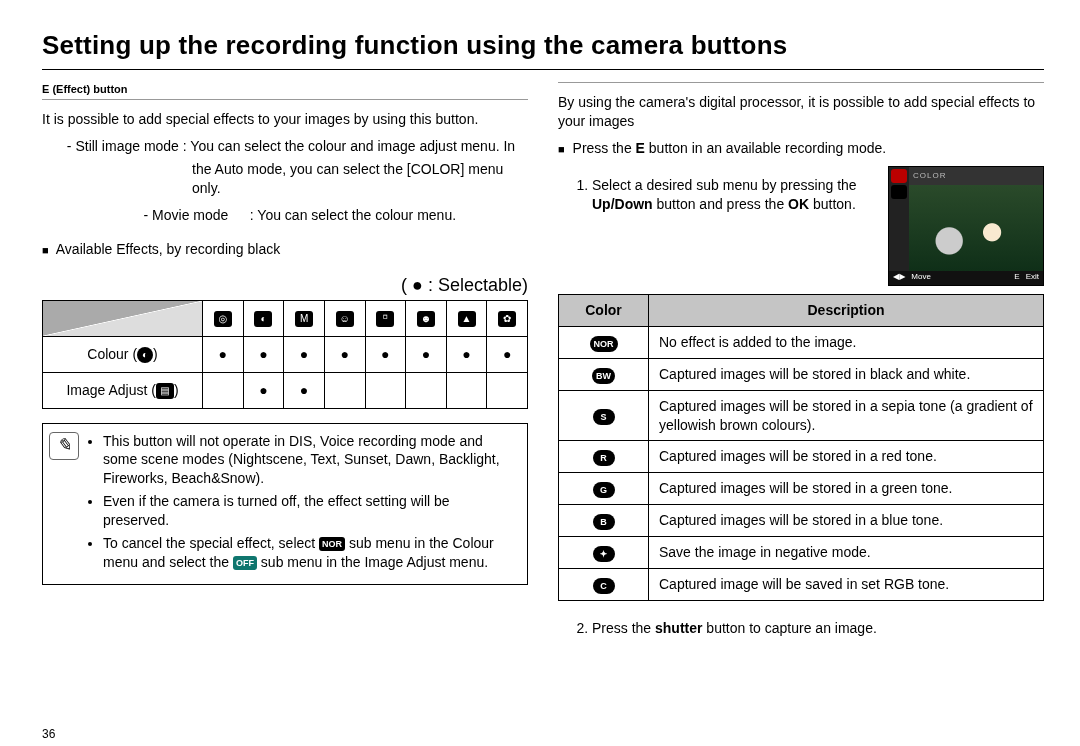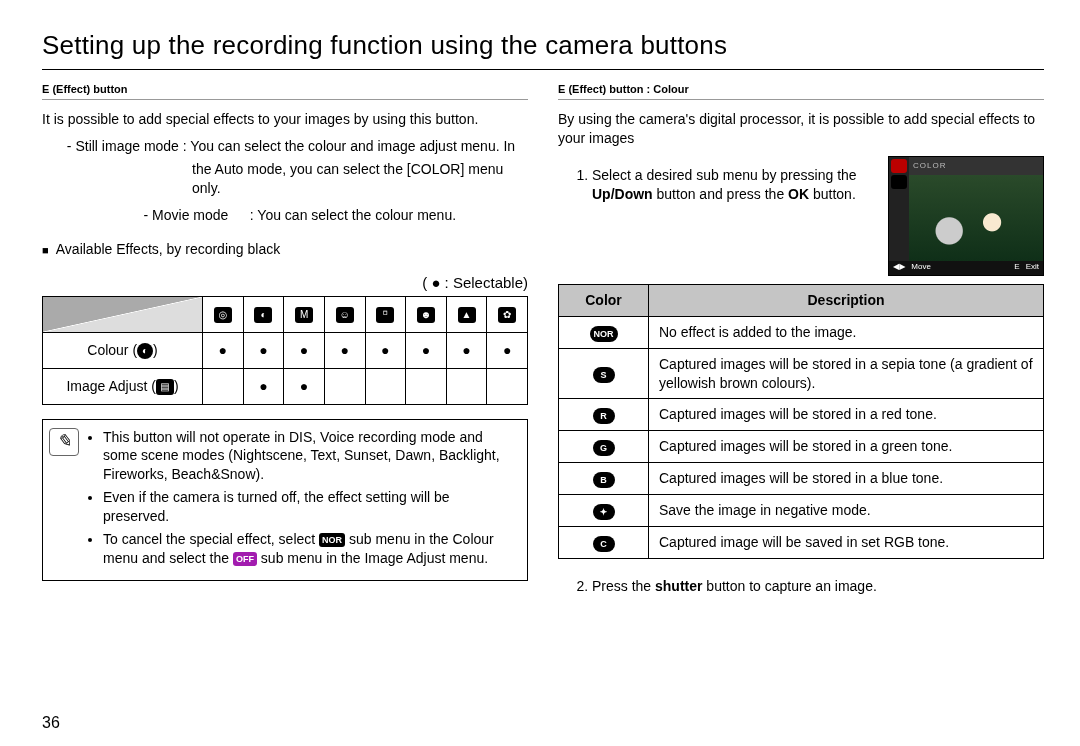--- a/index.html
+++ b/index.html
@@ -7,31 +7,31 @@
     margin: 0;
     background: #fff;
     font-family: Arial, Helvetica, sans-serif;
     color: #000;
     width: 1080px;
     height: 746px;
     padding: 28px 36px 10px 42px;
     font-size: 14px;
     line-height: 1.35;
   }
-  h1 { font-size: 26px; font-weight: 400; margin: 0 0 6px 0; letter-spacing: 0.2px;}
+  h1 { font-size: 26px; font-weight: 700; margin: 0 0 6px 0; letter-spacing: 0.2px;}
   .rule { border-bottom: 1px solid #000; margin-bottom: 12px; }
   .cols { display: flex; gap: 30px; }
   .col { flex: 1; }
   h2 { font-size: 11px; font-weight: 700; margin: 0 0 2px 0; }
   .subrule { border-bottom: 1px solid #999; margin-bottom: 10px; }
   .para { margin: 0 0 8px 0; }
   .indent1 { padding-left: 22px; text-indent: -10px; margin-bottom: 4px; text-align: center;}
   .modecol { display:inline-block; width:120px; text-indent:0;}
   .sq { display:inline-block; font-size:11px; margin-right:4px;}
-  .legend { text-align: right; font-size: 15px; margin-top:14px; margin-bottom:2px;}
+  .legend { text-align: right; font-size: 18px; margin-top:14px; margin-bottom:2px;}
   table.effects { border-collapse: collapse; width: 100%; }
   table.effects td, table.effects th { border: 1px solid #000; text-align: center; height: 36px; font-weight: normal; font-size:14px;}
   table.effects th { background: #fff; }
   .headstripe {
     background: linear-gradient(#bbb,#ddd,#bbb);
     position: relative;
   }
   .headstripe::after{
     content:"";
     position:absolute; inset:0;
@@ -47,21 +47,21 @@
   .dot{ font-size:18px; line-height:0;}
   .notebox { border:1px solid #000; margin-top:14px; padding:8px 10px 8px 6px; display:flex; gap:6px; font-size:14px;}
   .noteicon{
     width:30px; height:28px; border:1px solid #666; border-radius:4px;
     display:flex; align-items:center; justify-content:center;
     font-style:italic; font-family: Georgia, serif; font-size:18px; flex-shrink:0;
   }
   .notebody ul{ margin:0; padding-left:18px;}
   .notebody li{ margin-bottom:4px;}
   .nor-chip{ display:inline-block; background:#000; color:#fff; font-size:9px; font-weight:700; padding:1px 3px; border-radius:3px; vertical-align:middle;}
-  .off-chip{ display:inline-block; background:#a21caf; color:#fff; font-size:9px; font-weight:700; padding:1px 3px; border-radius:3px; vertical-align:middle;}
+  .off-chip{ display:inline-block; background:#0f766e; color:#fff; font-size:9px; font-weight:700; padding:1px 3px; border-radius:3px; vertical-align:middle;}
   
   .stepwrap{ display:flex; gap:5px; align-items:flex-start;}
   .steptext{ flex:1; font-size:14px;}
   .screenshot{
     width:156px; height:120px; background:#222; border:1px solid #000;
     position:relative; flex-shrink:0;
     background: linear-gradient(#2a4, #163) ;
   }
   .scr-left{ position:absolute; left:0; top:0; bottom:14px; width:20px; background:#222;}
   .scr-top{ position:absolute; left:20px; top:0; right:0; height:18px; background:#333; color:#bbb; font-size:8px; padding-left:4px; line-height:18px; letter-spacing:1px;}
@@ -72,21 +72,21 @@
   }
   .scr-bottom{ position:absolute; left:0; right:0; bottom:0; height:14px; background:#111; color:#fff; font-size:8px; display:flex; align-items:center; gap:6px; padding:0 4px;}
   .scr-icons{ position:absolute; left:2px; top:2px; display:flex; flex-direction:column; gap:2px;}
   .scr-icons span{ width:16px;height:14px;background:#000;border-radius:3px;}
   .scr-icons span:first-child{ background:#b00;}
   table.colors{ border-collapse:collapse; width:100%; margin-top:8px;}
   table.colors th{ background:#c5c5c5; border:1px solid #000; font-size:14px; padding:6px 8px;}
   table.colors td{ border-bottom:1px solid #000; border-left:1px solid #000; border-right:1px solid #000; padding:6px 10px; font-size:14px;}
   table.colors td.cicon{ text-align:center; width:90px;}
   .pill{ display:inline-block; background:#000; color:#fff; border-radius:10px; min-width:22px; height:16px; line-height:16px; font-size:9px; font-weight:700; text-align:center; padding:0 4px;}
-  .pagenum{ position:absolute; bottom:12px; left:42px; font-size:16px;}
+  .pagenum{ position:absolute; bottom:4px; left:42px; font-size:12px;}
   ol.steps{ padding-left:34px; margin:10px 0 6px 0;}
   ol.steps li{ margin-bottom:4px;}
   .bold{font-weight:700;}
 </style>
 </head>
 <body>
 
 <h1>Setting up the recording function using the camera buttons</h1>
 <div class="rule"></div>
 
@@ -166,25 +166,28 @@
           <li>Even if the camera is turned off, the effect setting will be preserved.</li>
           <li>
             <span>To cancel the special effect, select </span><span class="nor-chip">NOR</span><span> sub menu in the Colour menu and select the </span><span class="off-chip">OFF</span><span> sub menu in the Image Adjust menu.</span>
           </li>
         </ul>
       </div>
     </div>
   </div>
 
   <div class="col">
-    <h2>E (Effect) button : Colour</h2>
     <div class="subrule"></div>
 
     <p class="para">By using the camera's digital processor, it is possible to add special effects to your images</p>
 
+    <p class="para">
+      <span class="sq">■</span>
+      <span>Press the </span><span class="bold">E</span><span> button in an available recording mode.</span>
+    </p>
 
     <div class="stepwrap">
       <div class="steptext">
         <ol class="steps" start="1">
           <li>
             <span>Select a desired sub menu by pressing the </span><span class="bold">Up/Down</span><span> button and press the </span><span class="bold">OK</span><span> button.</span>
           </li>
         </ol>
       </div>
       <div class="screenshot">
@@ -211,20 +214,24 @@
         <th>Color</th>
         <th>Description</th>
       </tr>
       </tbody>
         <tbody id="color-rows">
           <tr>
             <td class="cicon"><span class="pill">NOR</span></td>
             <td>No effect is added to the image.</td>
           </tr>
           <tr>
+            <td class="cicon"><span class="pill">BW</span></td>
+            <td>Captured images will be stored in black and white.</td>
+          </tr>
+          <tr>
             <td class="cicon"><span class="pill">S</span></td>
             <td>Captured images will be stored in a sepia tone (a gradient of yellowish brown colours).</td>
           </tr>
           <tr>
             <td class="cicon"><span class="pill">R</span></td>
             <td>Captured images will be stored in a red tone.</td>
           </tr>
           <tr>
             <td class="cicon"><span class="pill">G</span></td>
             <td>Captured images will be stored in a green tone.</td>

